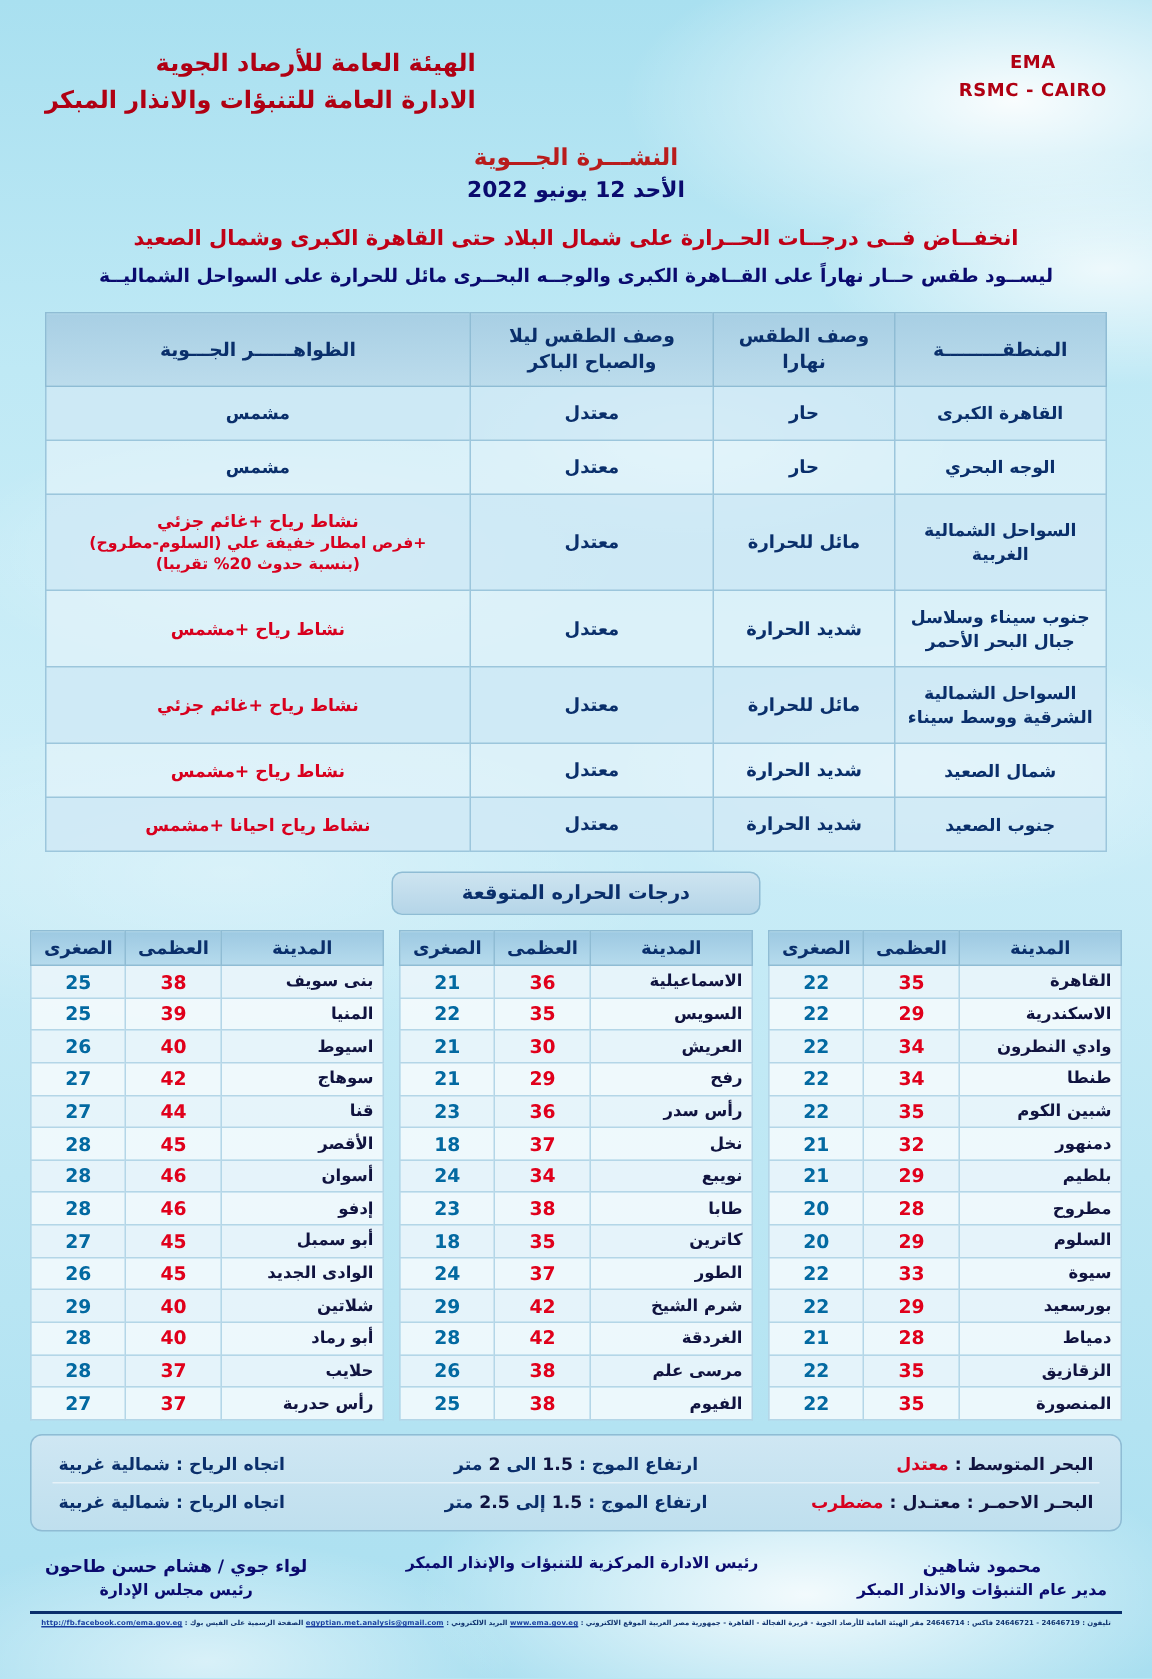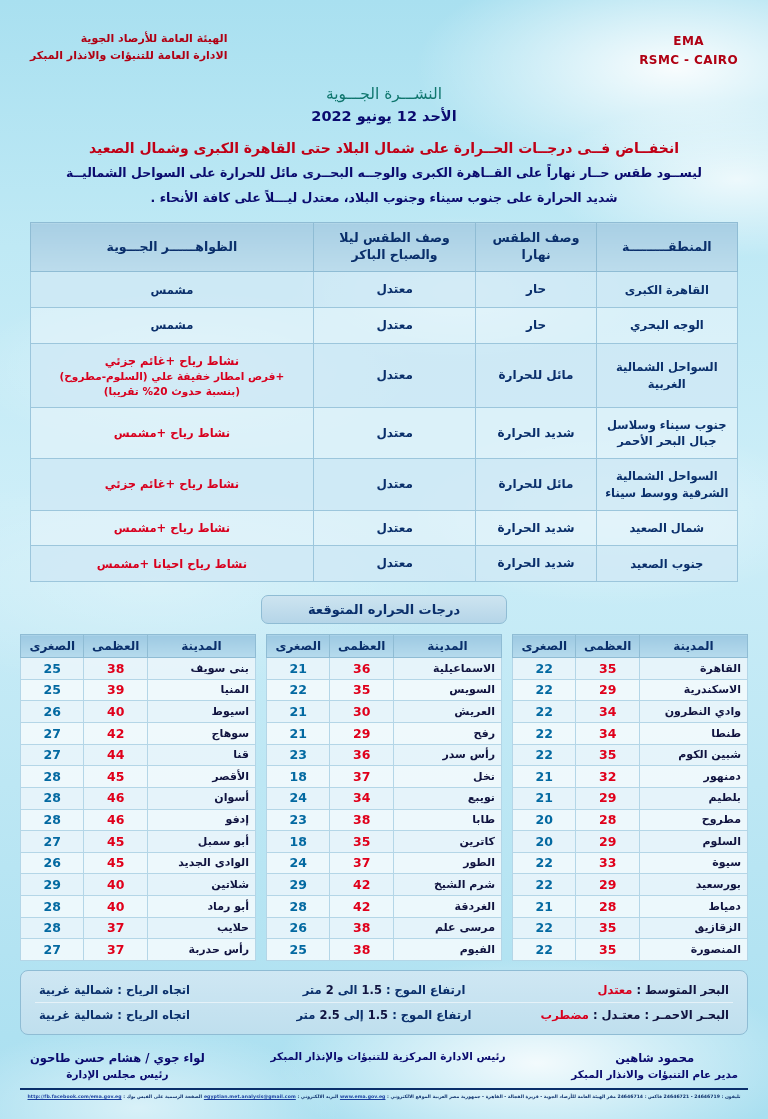--- a/index.html
+++ b/index.html
@@ -46,31 +46,31 @@
     display: flex;
     justify-content: space-between;
     align-items: flex-start;
     padding: 30px 12px 0 12px;
   }
   .mast-right { text-align: right; }
   .mast-left  { text-align: center; padding-top: 2px; }
   .mast-line {
     color: #b00013;
     font-weight: bold;
-    font-size: 11px;
+    font-size: 16px;
     line-height: 1.55;
     white-space: nowrap;
   }
   .mast-left .mast-line { font-size: 12px; letter-spacing: .4px; }
 
   
   .title-block { text-align: center; margin-top: 16px; }
   .bulletin-title {
-    color: #0f766e;
-    font-weight: normal;
+    color: #b91c1c;
+    font-weight: bold;
     font-size: 15.5px;
     letter-spacing: 1px;
   }
   .bulletin-date {
     color: #0a0a6e;
     font-weight: bold;
     font-size: 14.5px;
     margin-top: 5px;
     direction: rtl;
   }
@@ -253,21 +253,20 @@
       <div class="mast-line">الهيئة العامة للأرصاد الجوية</div>
       <div class="mast-line">الادارة العامة للتنبؤات والانذار المبكر</div>
     </div>
   </div>
 
   <div class="title-block">
     <div class="bulletin-title">النشـــرة الجـــوية</div>
     <div class="bulletin-date">الأحد 12 يونيو 2022</div>
     <div class="headline">انخفــاض فــى درجــات الحــرارة على شمال البلاد حتى القاهرة الكبرى وشمال الصعيد</div>
     <div class="summary">ليســود طقس حــار نهاراً على القــاهرة الكبرى والوجــه البحــرى مائل للحرارة على السواحل الشماليــة</div>
-    <div class="summary">شديد الحرارة على جنوب سيناء وجنوب البلاد، معتدل ليـــلاً على كافة الأنحاء .</div>
   </div>
 
   <table class="wx-table">
     <colgroup>
       <col style="width:20%">
         <col style="width:17%">
         <col style="width:23%">
         <col style="width:40%">
     </colgroup>
     <thead>

